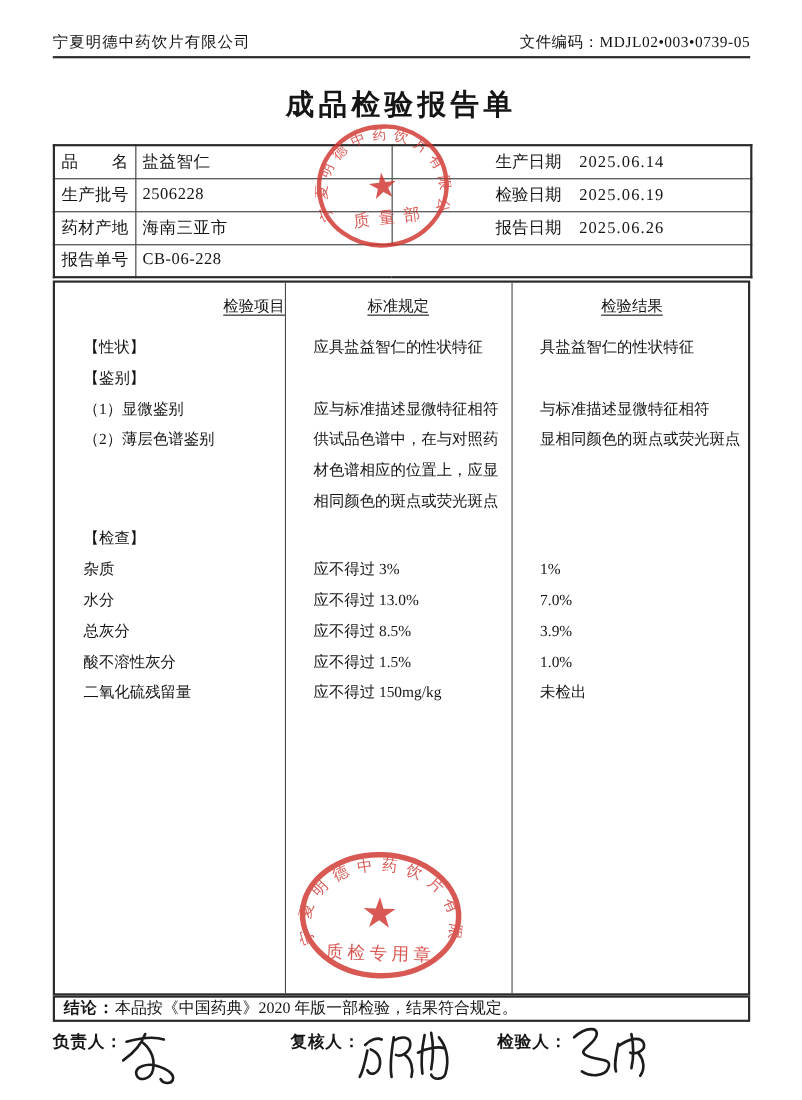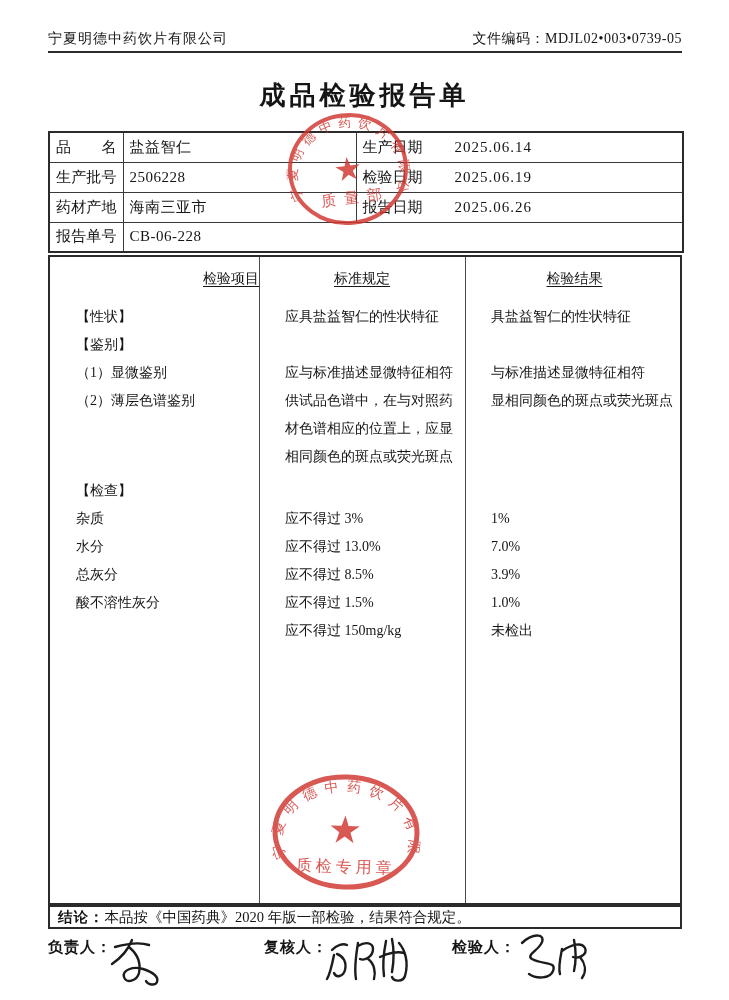--- a/index.html
+++ b/index.html
@@ -24,21 +24,21 @@
 
   
   .info-table { left:48px; top:131px; width:634px; border-collapse:collapse; table-layout:fixed; }
   .info-table td {
     border:1px solid #3a3a3a; height:30px; font-size:15px;
     vertical-align:middle; padding:0 6px; white-space:nowrap; overflow:hidden;margin-left:35px;
   }
   .info-table { border:2px solid #2b2b2b; }
   .info-label { width:74px; text-align:justify; text-align-last:justify; padding:0 9px 0 8px; }
   .info-value { width:233px; padding-left:9px; letter-spacing:.5px; }
-  .info-right { width:327px; padding-left:4px; }
+  .info-right { width:327px; padding-left:4px;text-align:center; }
   .rl { display:inline-block; width:92px; }
   .rv { letter-spacing:1px; }
 
   
   .main-table { left:48px; top:255px; width:634px; height:650px; border:2px solid #2b2b2b; }
   .vdiv { top:0; width:1px; height:100%; background:#4a4a4a; }
   .vdiv1 { left:209px; }
   .vdiv2 { left:415px; }
   .mcol { top:0; height:100%; font-size:14px; }
   .col1 { left:0; width:209px; }
@@ -117,20 +117,21 @@
       <div class="ln">【鉴别】</div>
       <div class="ln">（1）显微鉴别</div>
       <div class="ln">（2）薄层色谱鉴别</div>
       <div class="ln"></div>
       <div class="ln"></div>
       <div class="ln gap6">【检查】</div>
       <div class="ln">杂质</div>
       <div class="ln">水分</div>
       <div class="ln">总灰分</div>
       <div class="ln">酸不溶性灰分</div>
+      <div class="ln">二氧化硫残留量</div>
     </div>
   </div>
 
   <div class="abs mcol col2">
     <div class="mhead h-center"><span>标准规定</span></div>
     <div class="stack">
       <div class="ln">应具盐益智仁的性状特征</div>
       <div class="ln"></div>
       <div class="ln">应与标准描述显微特征相符</div>
       <div class="ln3" style="white-space:normal;">供试品色谱中，在与对照药材色谱相应的位置上，应显相同颜色的斑点或荧光斑点</div>

